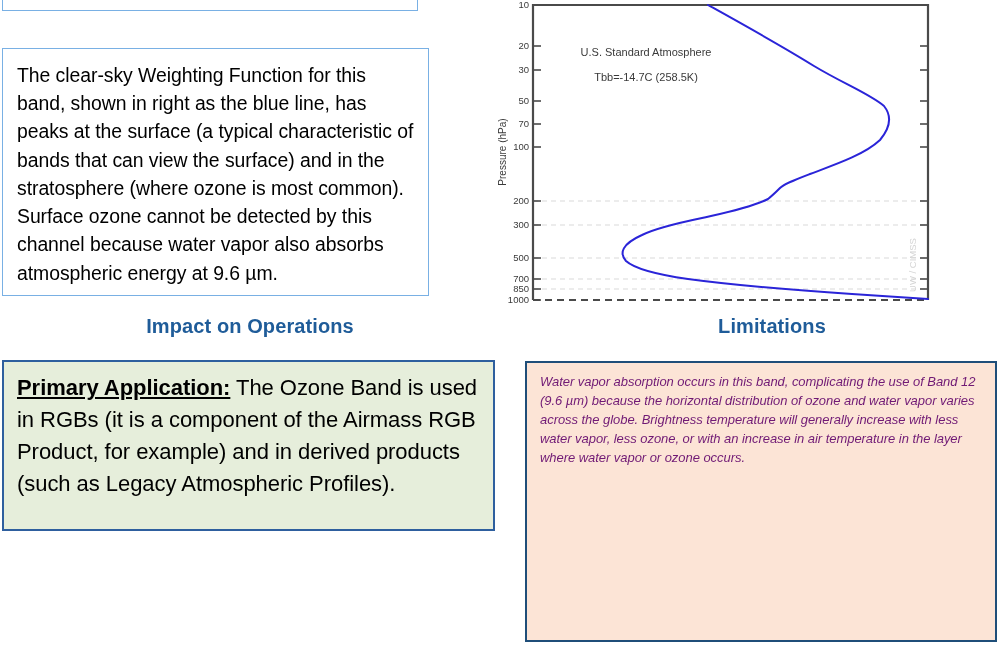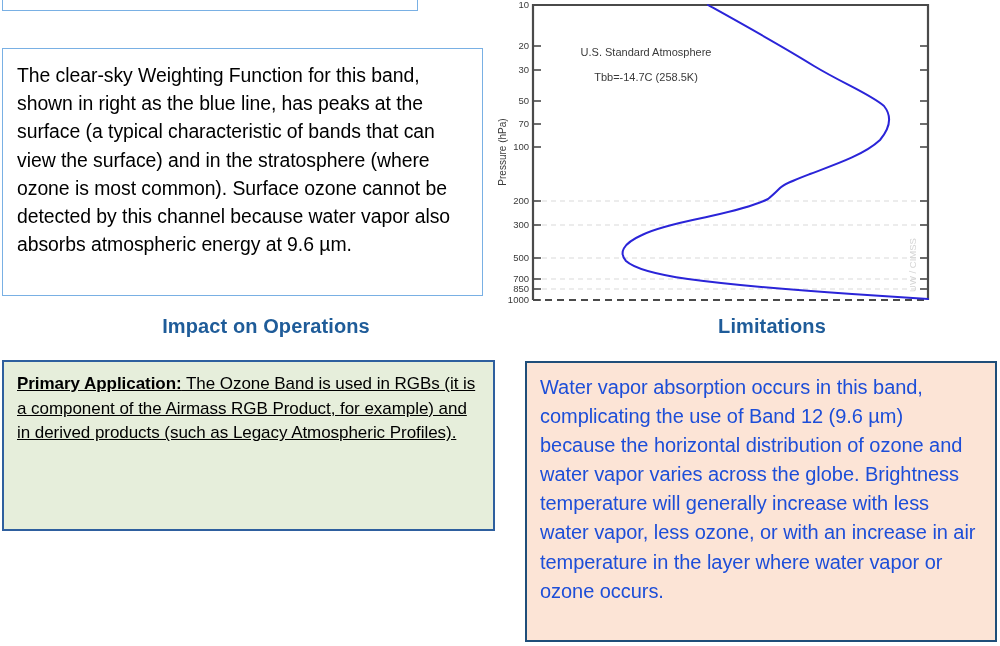--- a/index.html
+++ b/index.html
@@ -26,21 +26,21 @@
     border: 1.5px solid #79b0e4;
     background: #ffffff;
     box-sizing: border-box;
   }
 
   
   #description-box {
     position: absolute;
     left: 2px;
     top: 48px;
-    width: 481px;
+    width: 427px;
     height: 248px;
     border: 1.5px solid #79b0e4;
     background: #ffffff;
     box-sizing: border-box;
     padding: 12px 14px 10px 14px;
   }
   #description-box .body-text {
     font-size: 19.4px;
     line-height: 1.455;
     color: #000000;
@@ -53,69 +53,68 @@
     font-size: 20px;
     font-weight: bold;
     color: #1f5c99;
     text-align: center;
     letter-spacing: 0.1px;
   }
   #heading-impact {
     left: 0px;
     top: 315px;
     width: 500px;
-    padding-left: 16px;
   }
   #heading-limitations {
     left: 532px;
     top: 315px;
     width: 480px;
   }
 
   
   #impact-box {
     position: absolute;
     left: 2px;
     top: 360px;
     width: 493px;
     height: 171px;
     border: 2.6px solid #2e5f9e;
     background: #e6eedb;
     box-sizing: border-box;
     padding: 10px 12px 8px 13px;
   }
   #impact-box .body-text {
-    font-size: 17px;
+    font-size: 22px;
     line-height: 1.455;
     color: #000000;
     letter-spacing: -0.05px;
-    text-decoration: underline;
   }
   .lead-label {
     font-weight: bold;
     text-decoration: underline;
   }
 
   
   #limitations-box {
     position: absolute;
     left: 525px;
     top: 361px;
     width: 472px;
     height: 281px;
     border: 2.6px solid #1f4e79;
     background: #fce4d6;
     box-sizing: border-box;
     padding: 10px 12px 8px 13px;
   }
   #limitations-box .body-text {
-    font-size: 20px;
+    font-size: 13px;
     line-height: 1.455;
-    color: #1d4ed8;
+    color: #701a75;
     letter-spacing: -0.05px;
+    font-style: italic;
   }
 
   
   #wf-chart {
     position: absolute;
     left: 492px;
     top: -6px;
     width: 500px;
     height: 312px;
   }

